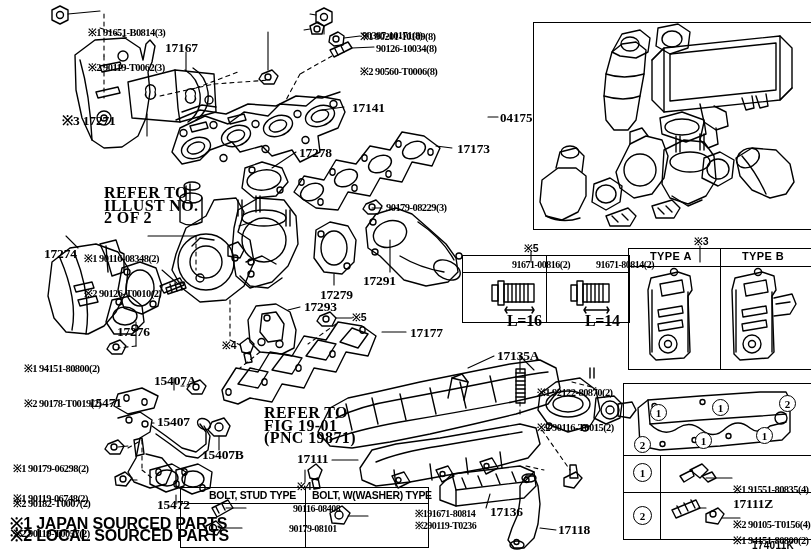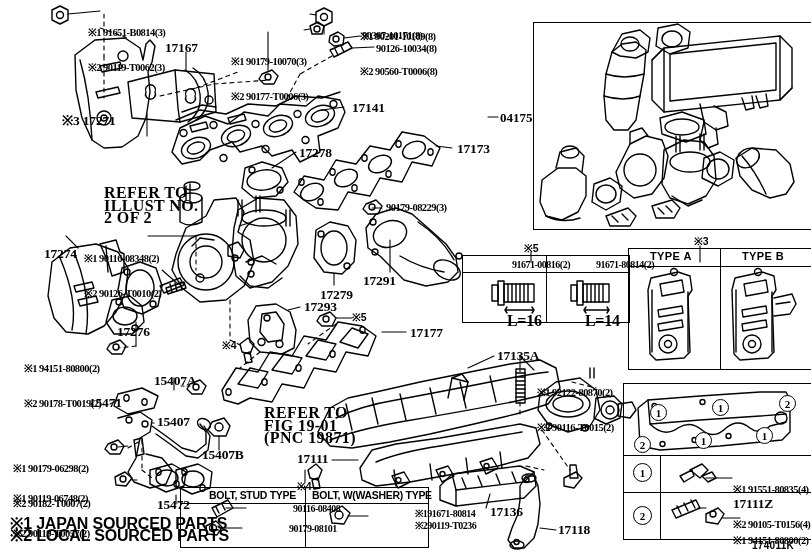--- a/index.html
+++ b/index.html
@@ -574,24 +574,20 @@
   </svg>
 
   <div class="lbl spec" style="left:88px;top:4px;">
     <div>※1 91651-B0814(3)</div>
     <div>※2 90119-T0062(3)</div>
   </div>
   <div class="lbl spec" style="left:360px;top:8px;">
     <div>※1 90201-10109(8)</div>
     <div>※2 90560-T0006(8)</div>
   </div>
-  <div class="lbl spec" style="left:231px;top:33px;">
-    <div>※1 90179-10070(3)</div>
-    <div>※2 90177-T0006(3)</div>
-  </div>
   <div class="lbl spec" style="left:362px;top:30px;">90387-10171(8)</div>
   <div class="lbl spec" style="left:376px;top:43px;">90126-10034(8)</div>
 
   <div class="lbl spec" style="left:84px;top:230px;">
     <div>※1 90116-08348(2)</div>
     <div>※2 90126-T0010(2)</div>
   </div>
   <div class="lbl spec" style="left:24px;top:340px;">
     <div>※1 94151-80800(2)</div>
     <div>※2 90178-T0019(2)</div>

